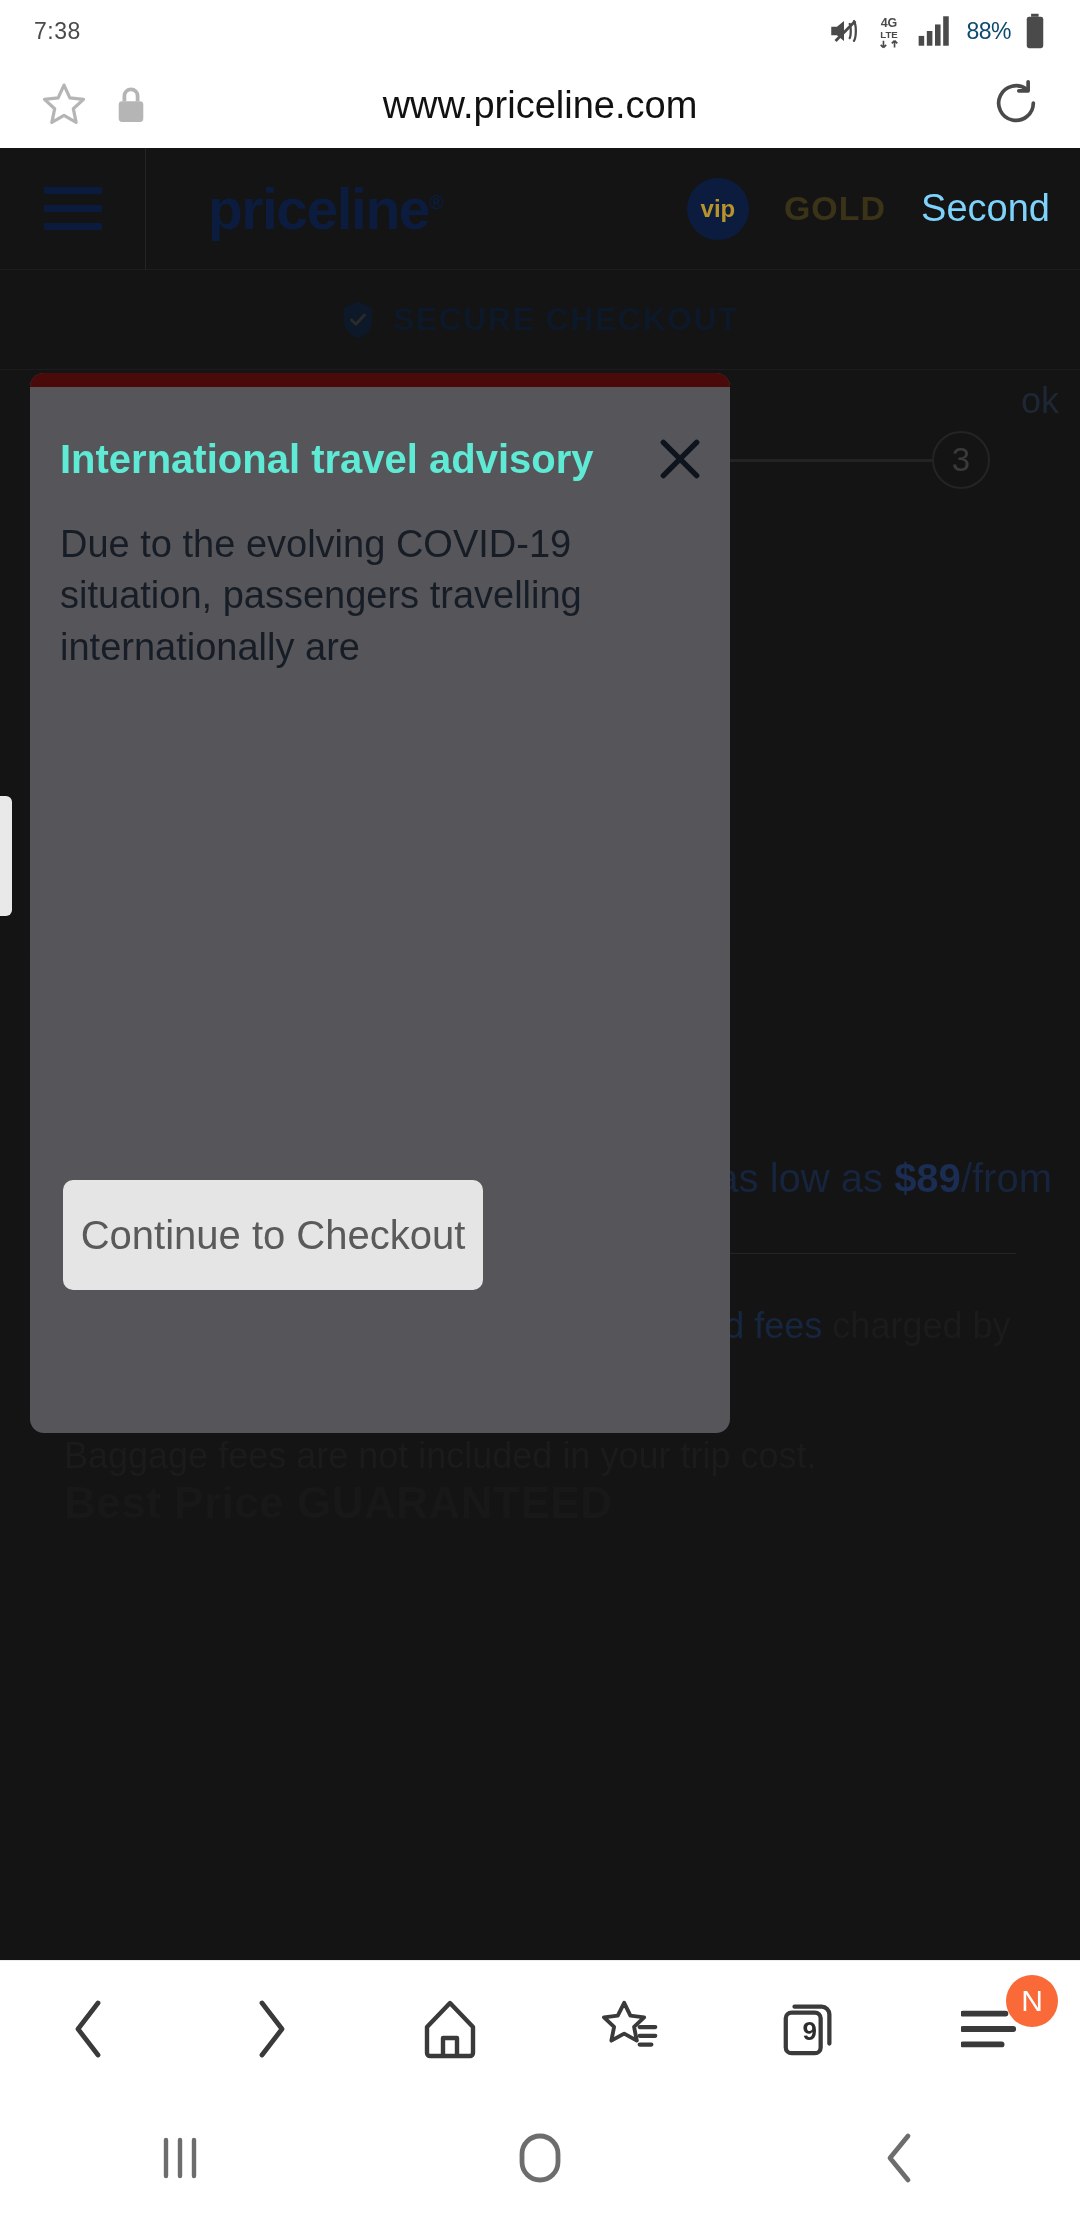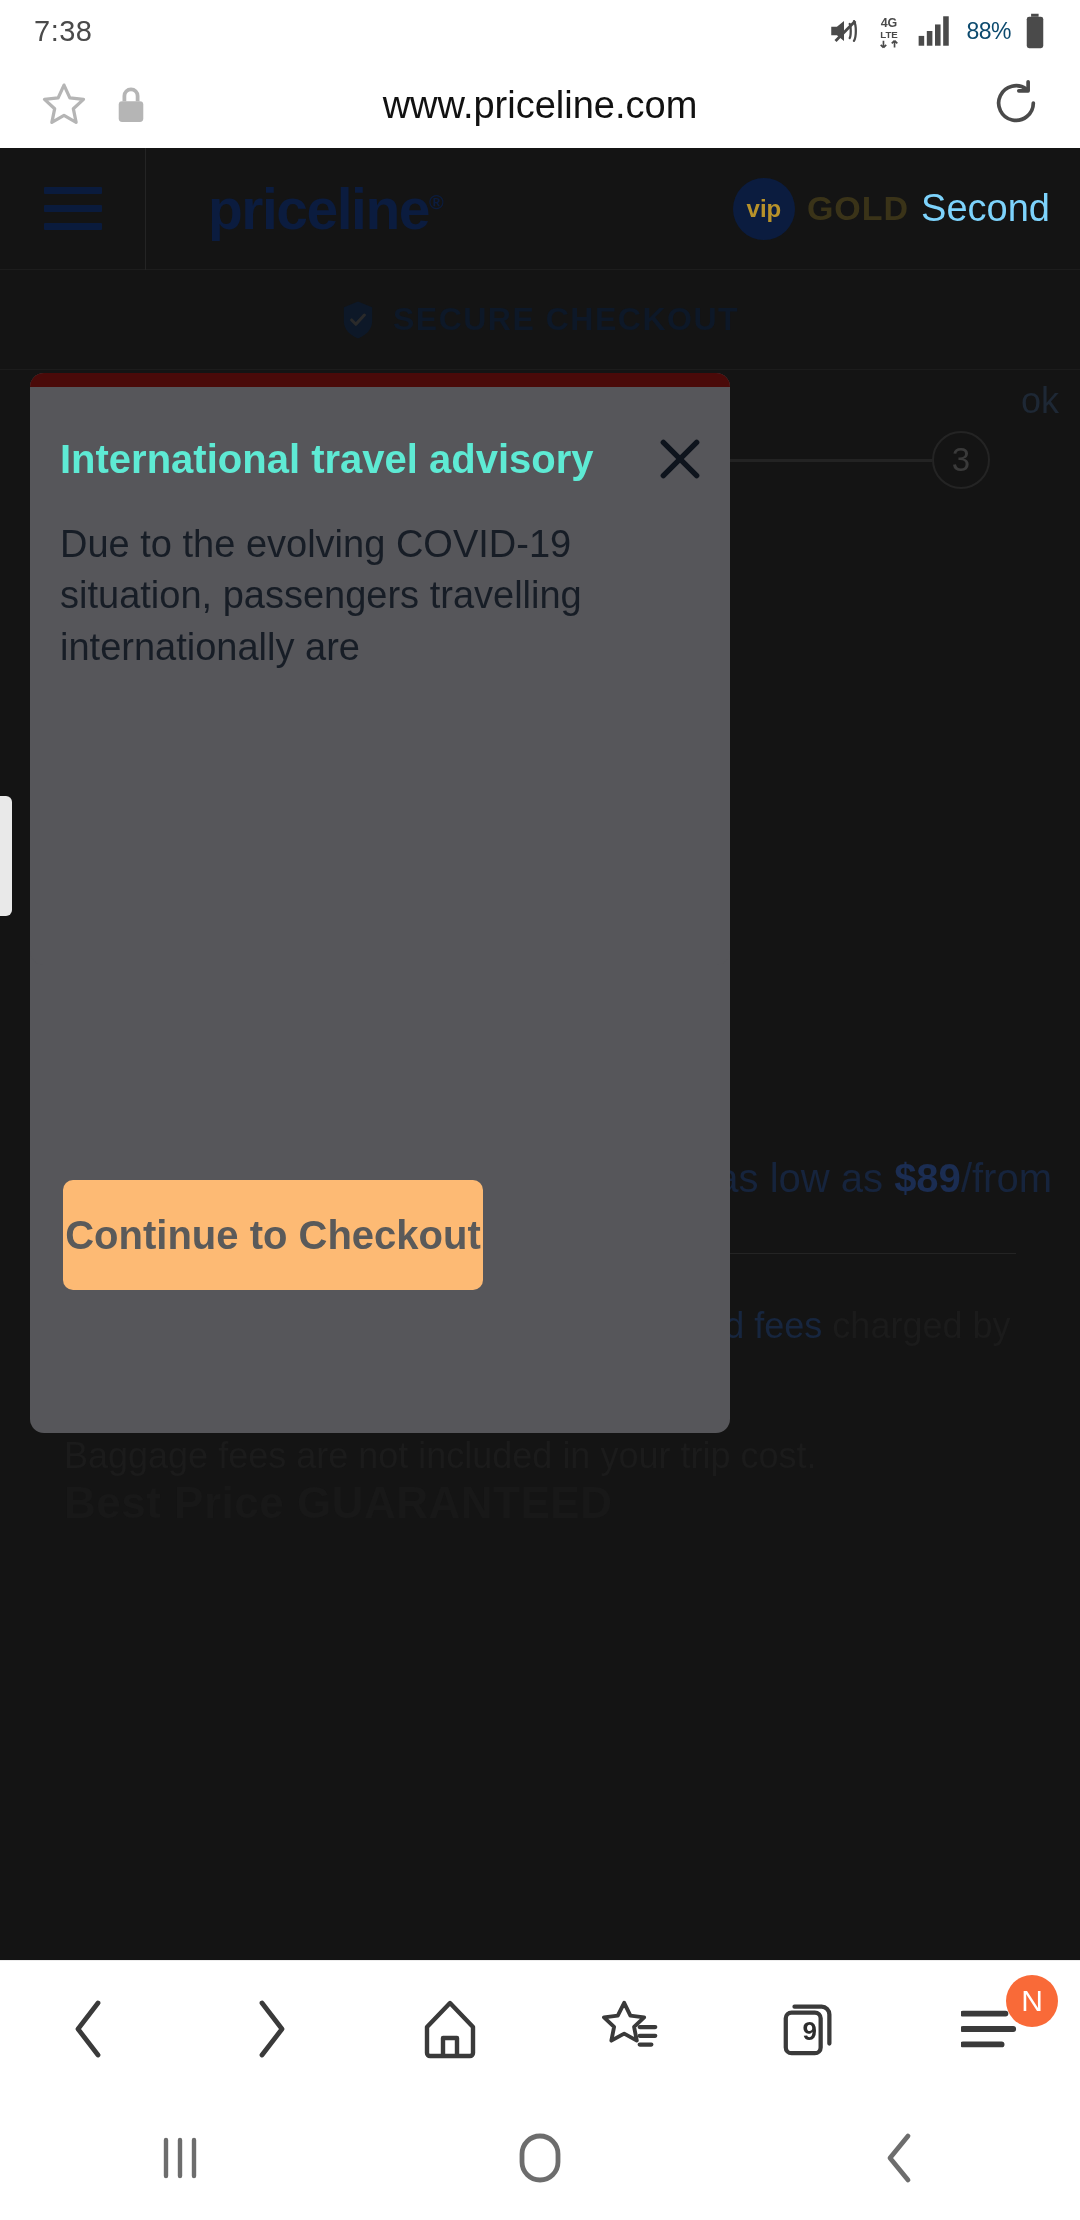--- a/index.html
+++ b/index.html
@@ -13,21 +13,21 @@
 
   
   .status-bar{
     height:62px; width:1080px;
     background:#ffffff;
     display:flex; align-items:center;
     padding:0 34px;
     position:relative;
   }
   .status-time{
-    font-size:29px; color:#4a4a4a; letter-spacing:.5px;
+    font-size:23px; color:#4a4a4a; letter-spacing:.5px;
   }
   .status-right{
     margin-left:auto; display:flex; align-items:center; gap:13px;
   }
   .status-right svg{ display:block; }
   .battery-pct{
     font-size:23px; color:#0c4a6e; letter-spacing:-0.5px;text-align:right;
   }
 
   
@@ -73,21 +73,21 @@
     border-right:1px solid #242424;
   }
   .burger i{ display:block; width:58px; height:7px; background:#0a1b3d; border-radius:1px; }
   .brand{
     margin-left:62px;
     font-size:57px; font-weight:bold; color:#0b1c3f;
     letter-spacing:-1.5px;
     position:relative;
   }
   .brand sup{ font-size:20px; vertical-align:super; }
-  .vip-wrap{ margin-left:auto; display:flex; align-items:center; gap:12px; padding-right:20px;}
+  .vip-wrap{ margin-left:auto; display:flex; align-items:center; gap:35px; padding-right:20px;}
   .vip-badge{
     width:62px; height:62px; border-radius:50%;
     background:#0b1c3f;
     display:flex; align-items:center; justify-content:center;
     font-size:24px; font-weight:bold; color:#b8922a;
   }
   .gold-text{ font-size:34px; font-weight:bold; color:#3a3318; letter-spacing:1px;}
   .second-text{ font-size:38px; color:#7dd3fc; padding-right:10px;}
 
   .secure-row{
@@ -197,24 +197,24 @@
     border-radius:16px;
     color:#ffffff; font-size:40px; font-weight:bold;
     letter-spacing:.2px;
   }
 
   
   .btn-continue{
     position:absolute;
     left:63px; top:1032px;
     width:420px; height:110px;
-    background:#fdba74;
+    background:#e5e5e5;
     border-radius:10px;
     display:flex; align-items:center; justify-content:center;
-    color:#5a5a5a; font-size:40px; font-weight:bold;
+    color:#5a5a5a; font-size:40px; font-weight:normal;
   }
   
   .dim-panel{
     position:absolute;
     left:30px; top:225px;
     width:700px; height:1060px;
     background:#56565a;
     border-radius:14px;
     z-index:1;
   }

